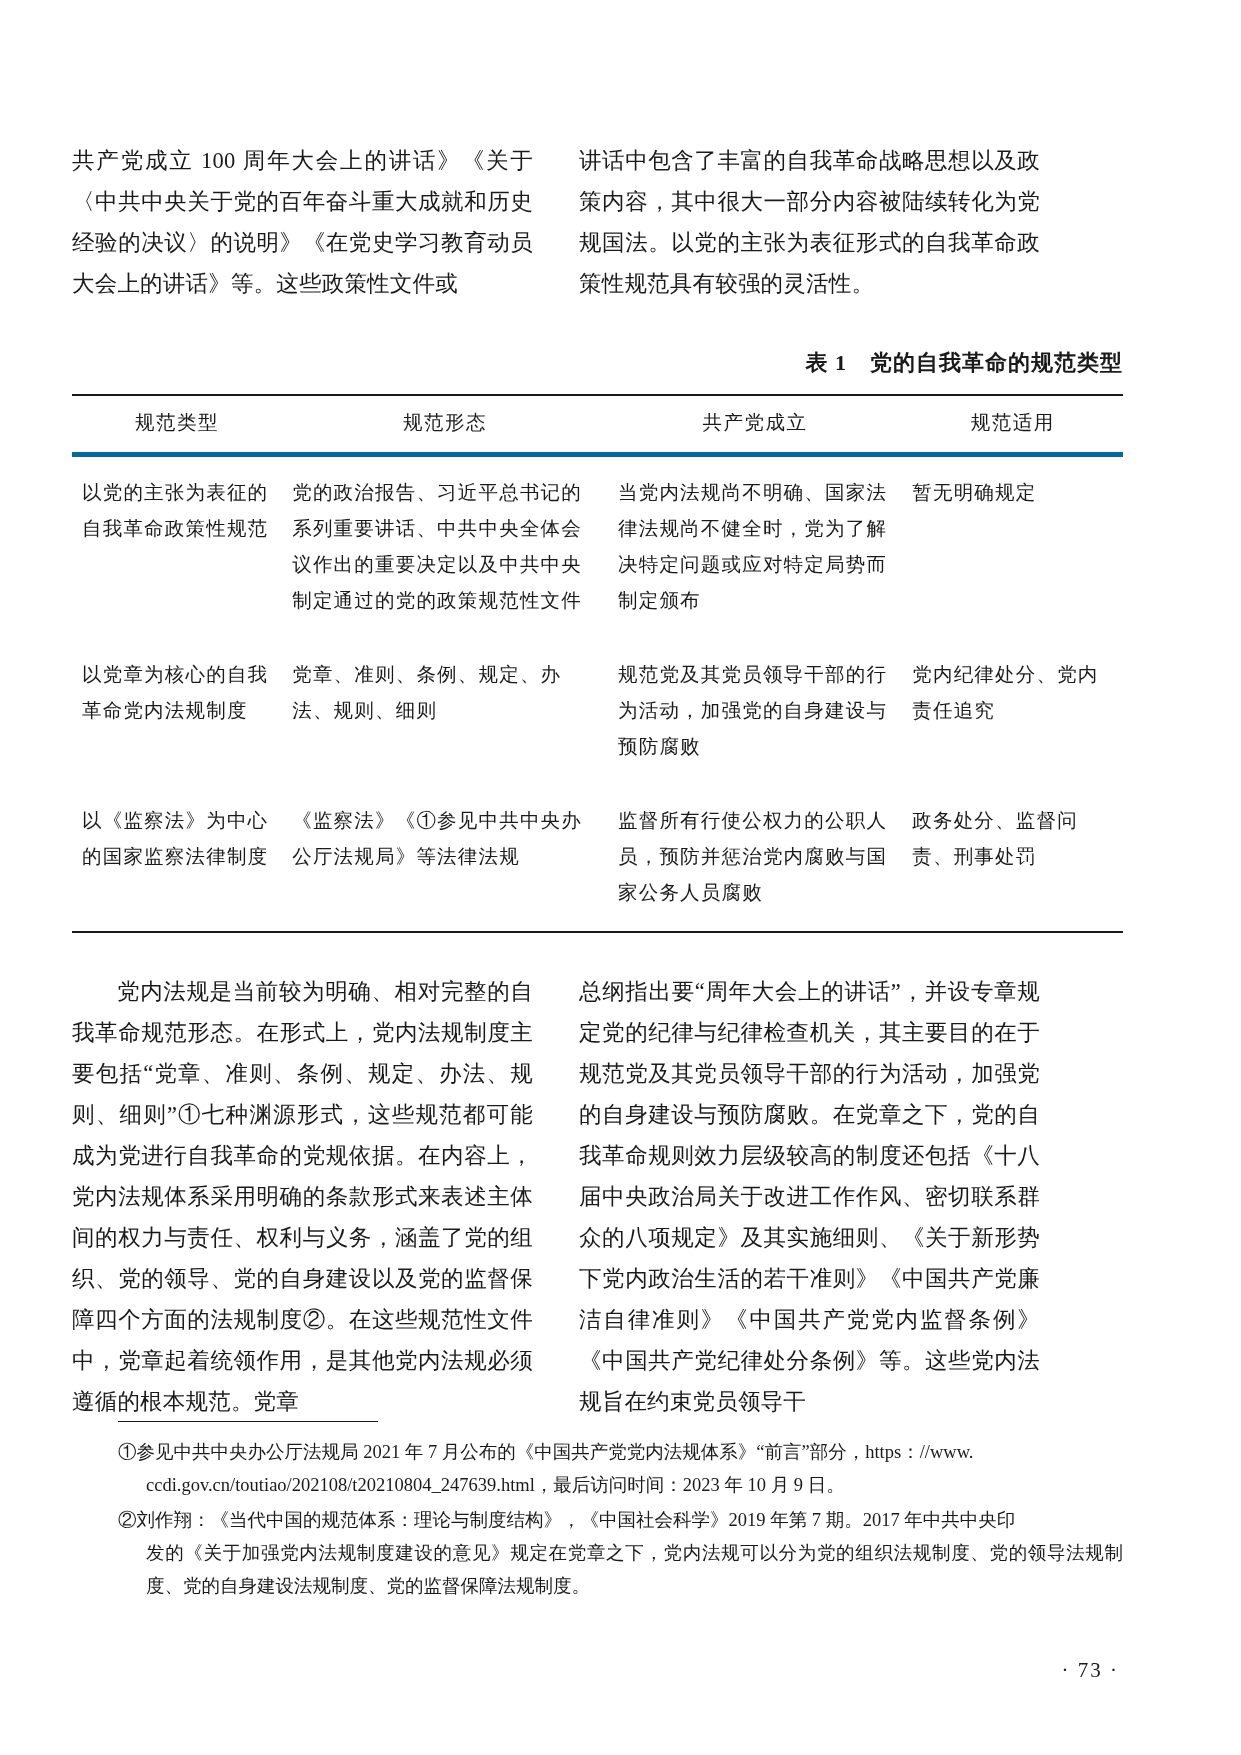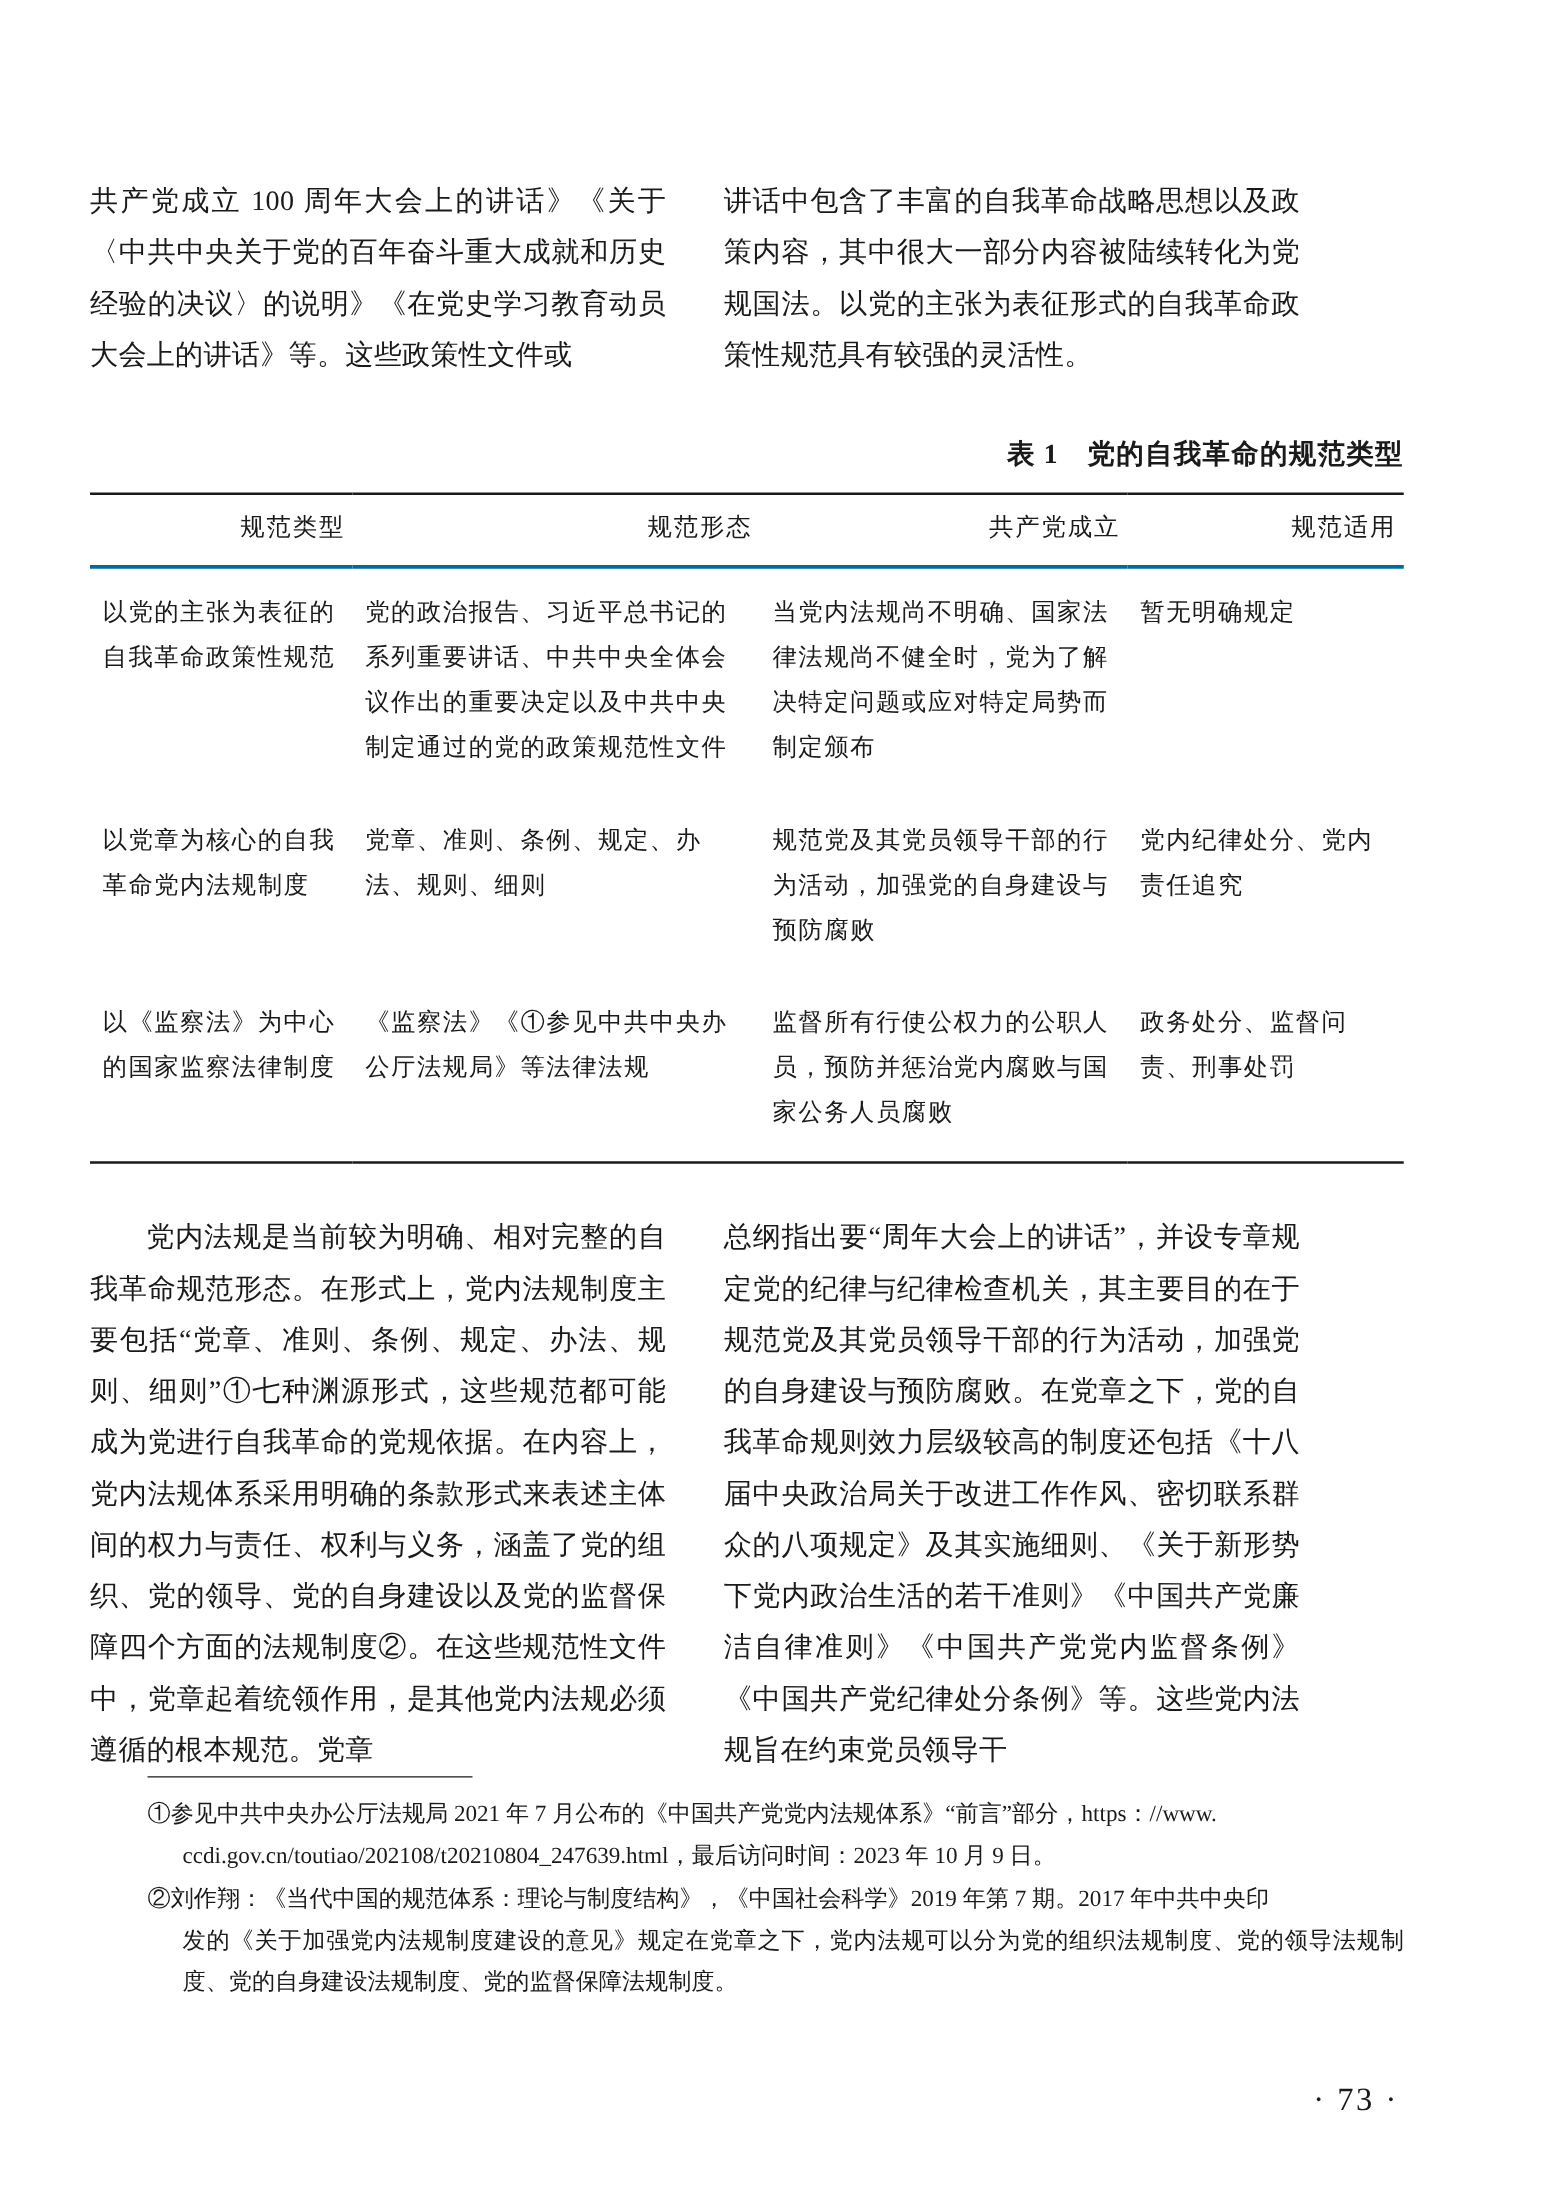--- a/index.html
+++ b/index.html
@@ -54,24 +54,24 @@
     letter-spacing: 1px;
   }
   table.norm {
     width: 100%;
     border-collapse: collapse;
     font-size: 19.5px;
     line-height: 36px;
   }
   table.norm thead th {
     font-weight: normal;
-    text-align: right;
+    text-align: center;
     padding: 9px 6px 11px 6px;
     border-top: 2.2px solid #1a1a1a;
-    border-bottom: 3px solid #0369a1;
+    border-bottom: 5px solid #0369a1;
     letter-spacing: 1.5px;
   }
   table.norm tbody td {
     vertical-align: top;
     padding: 18px 10px 20px 10px;
     letter-spacing: 1.2px;
   }
   table.norm tbody tr.last td {
     border-bottom: 2.2px solid #1a1a1a;
   }
@@ -103,22 +103,22 @@
     text-indent: -0px;
     padding-left: 0;
   }
   .fn .cont {
     display: block;
     padding-left: 28px;
   }
   .page-number {
     position: absolute;
     right: 122px;
-    bottom: 60px;
-    font-size: 26px;
+    bottom: 72px;
+    font-size: 21px;
     letter-spacing: 2px;
     margin-top: 32px;
   }
 </style>
 </head>
 <body>
 
 <div class="page">
 
   <div class="two-col">

